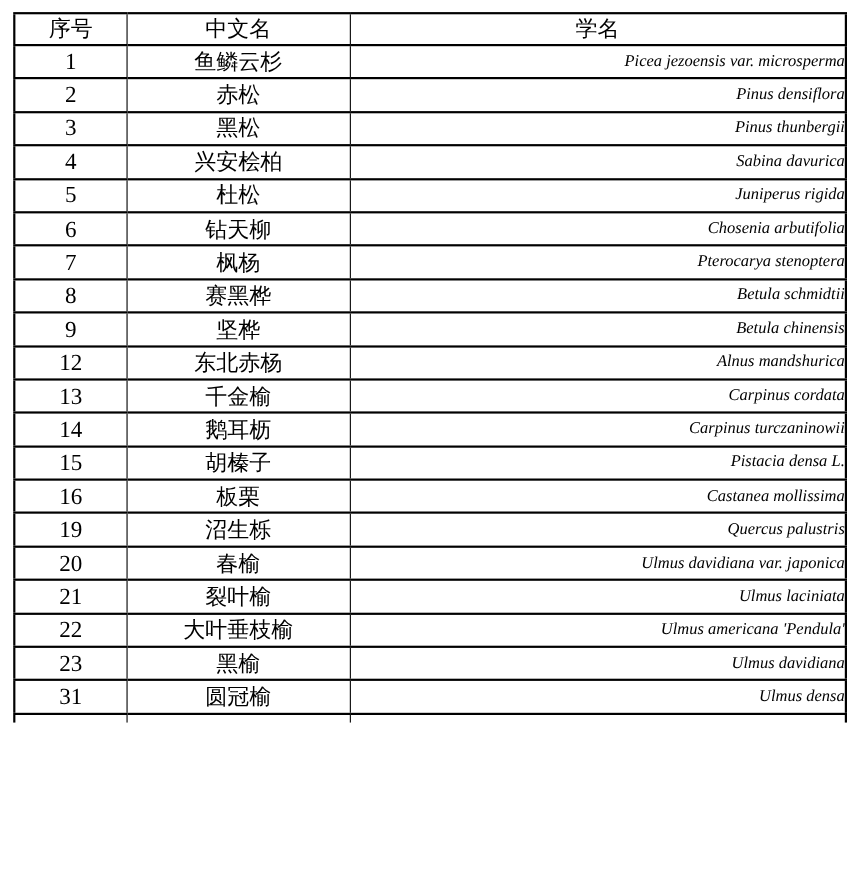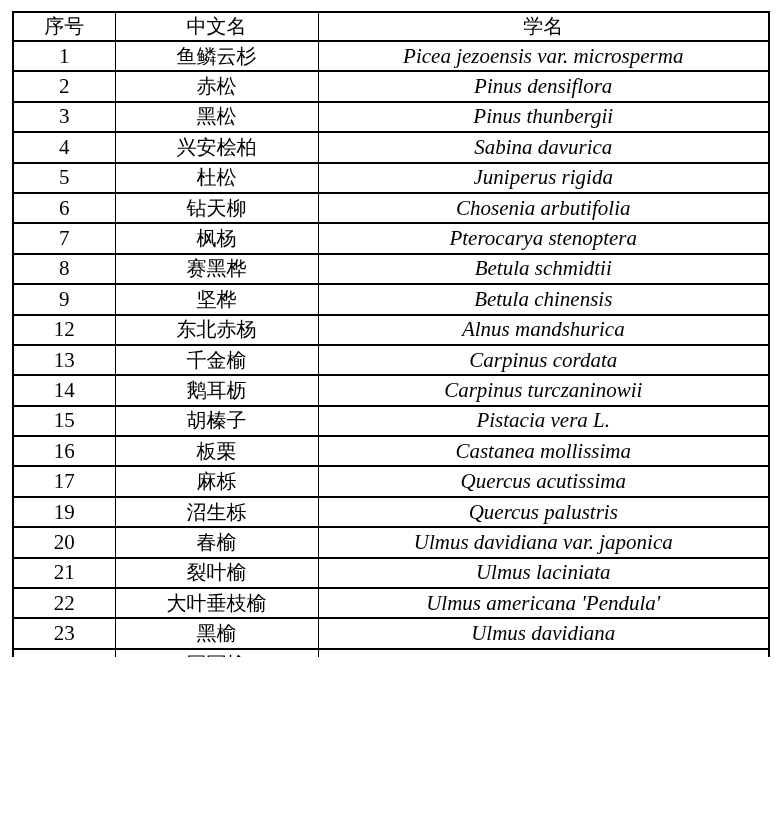--- a/index.html
+++ b/index.html
@@ -56,23 +56,23 @@
     padding-top: 2px;
   }
   td.col-cn {
     text-align: center;
     font-size: 20px;
     font-family: "Liberation Serif", "DejaVu Serif", serif;
     padding-left: 3px;
     padding-top: 2px;
   }
   td.col-latin {
-    text-align: center;
+    text-align: right;
     font-style: italic;
-    font-size: 21px;
+    font-size: 15px;
     font-family: "Liberation Serif", serif;
     padding-left: 5px;
     padding-top: 2px;
     margin-top: 26px;
   }
   tbody.partial tr { height: 30px; }
 </style>
 </head>
 <body>
 
@@ -147,31 +147,26 @@
           <td class="col-latin">Carpinus cordata</td>
         </tr>
         <tr>
           <td class="col-num">14</td>
           <td class="col-cn">鹅耳枥</td>
           <td class="col-latin">Carpinus turczaninowii</td>
         </tr>
         <tr>
           <td class="col-num">15</td>
           <td class="col-cn">胡榛子</td>
-          <td class="col-latin">Pistacia vera L.</td>
+          <td class="col-latin">Pistacia densa L.</td>
         </tr>
         <tr>
           <td class="col-num">16</td>
           <td class="col-cn">板栗</td>
           <td class="col-latin">Castanea mollissima</td>
-        </tr>
-        <tr>
-          <td class="col-num">17</td>
-          <td class="col-cn">麻栎</td>
-          <td class="col-latin">Quercus acutissima</td>
         </tr>
         <tr>
           <td class="col-num">19</td>
           <td class="col-cn">沼生栎</td>
           <td class="col-latin">Quercus palustris</td>
         </tr>
         <tr>
           <td class="col-num">20</td>
           <td class="col-cn">春榆</td>
           <td class="col-latin">Ulmus davidiana var. japonica</td>

